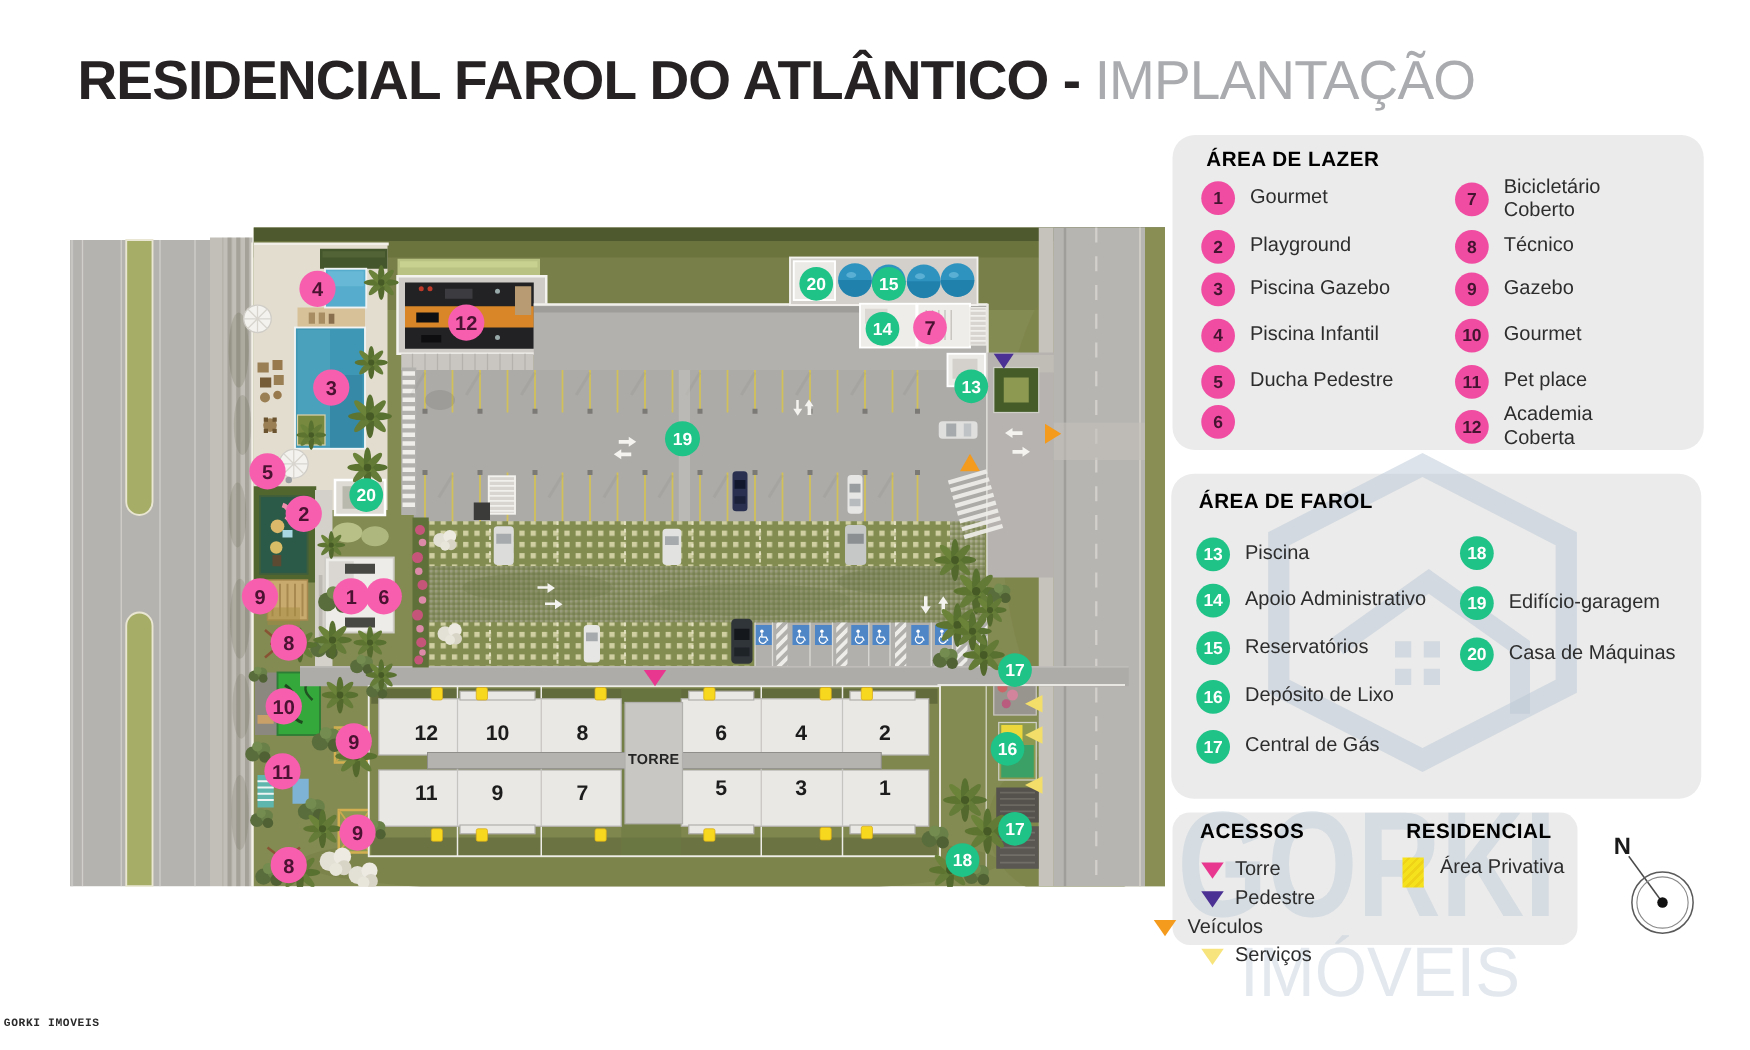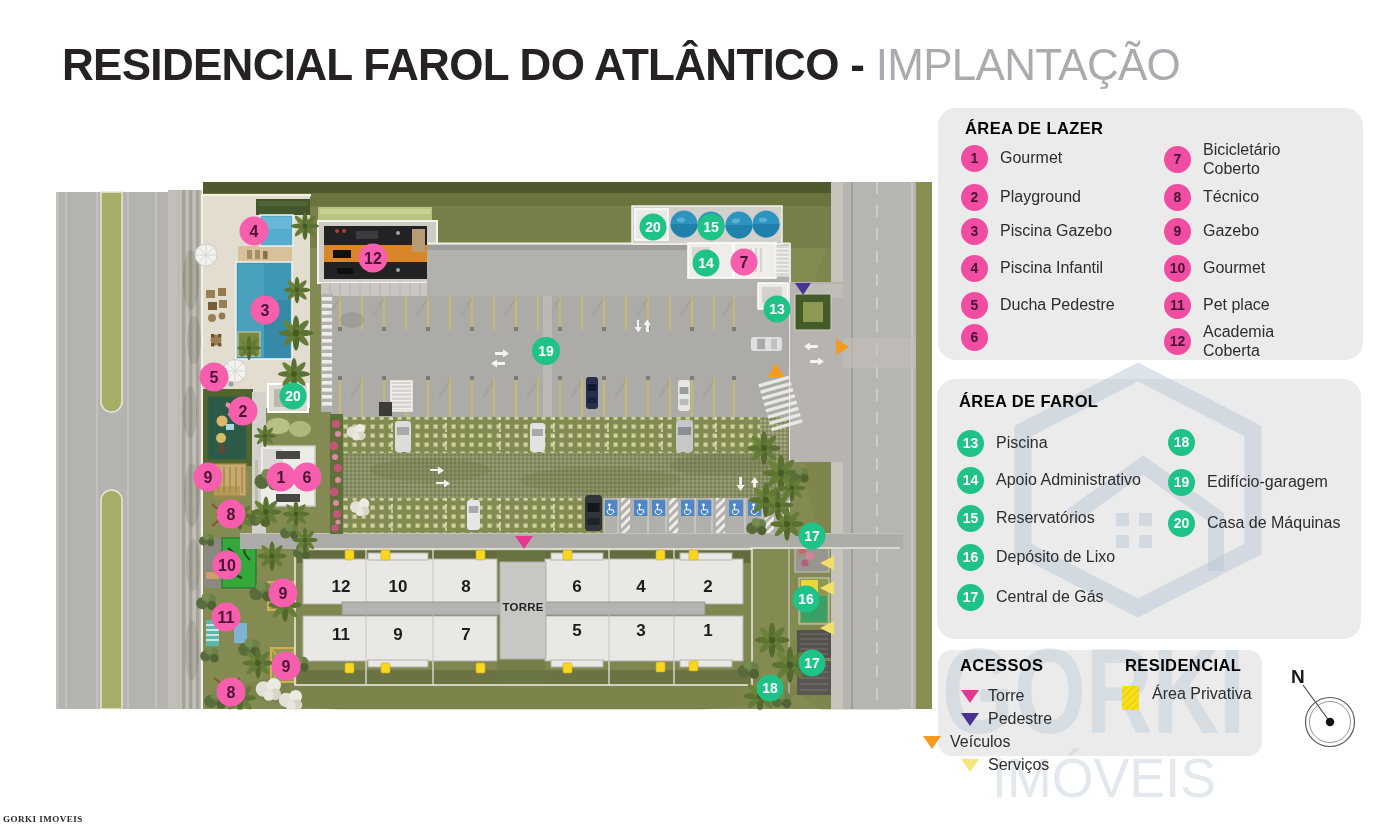--- a/index.html
+++ b/index.html
@@ -14,21 +14,21 @@
 .pk{background:#f04da2;color:#451430}
 .gn{background:#1fc287;color:#fff}
 .tri{flex:none;width:0;height:0;border-left:9px solid transparent;border-right:9px solid transparent;margin-right:9px}
 svg{position:absolute;left:0;top:0}
 </style>
 </head>
 <body>
 
 <div class="abs" style="left:62px;top:40px;z-index:4;font-size:44px;font-weight:bold;color:#262223;letter-spacing:-0.7px;white-space:nowrap">RESIDENCIAL FAROL DO ATLÂNTICO - <span style="color:#a9abae;font-weight:normal">IMPLANTAÇÃO</span></div>
 
-<div class="abs" style="left:3px;top:814px;z-index:4;font-family:Liberation Serif, serif;font-size:9px;font-weight:bold;color:#2a2a2a;letter-spacing:.5px">GORKI IMOVEIS</div>
+<div class="abs" style="left:3px;top:814px;z-index:4;font-family:Liberation Mono, monospace;font-size:9px;font-weight:bold;color:#2a2a2a;letter-spacing:.5px">GORKI IMOVEIS</div>
 
 <div class="panel" style="left:938px;top:108px;width:425px;height:252px"></div>
 
 <div class="panel" style="left:937px;top:379px;width:424px;height:260px"></div>
 
 <div class="panel" style="left:938px;top:650px;width:324px;height:106px;border-radius:14px"></div>
 
 <svg class="abs" style="left:930px;top:355px;z-index:2" width="470" height="450" viewBox="0 0 470 450">
 <g fill="none" stroke="#b9c8d6" stroke-opacity="0.5">
 

